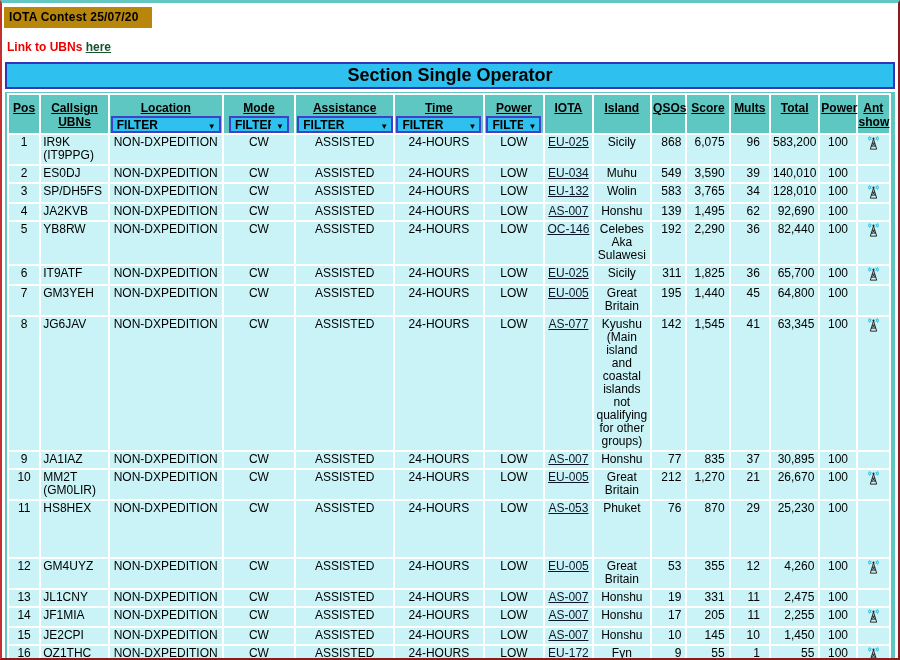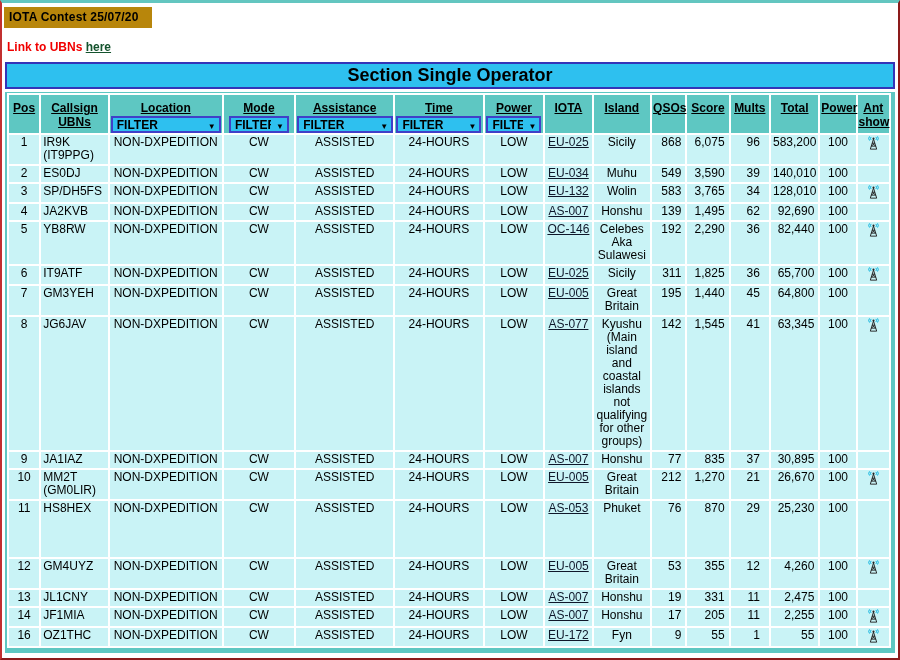--- a/index.html
+++ b/index.html
@@ -513,20 +513,37 @@
                 <circle cx="8" cy="2.6" r="1.1" fill="#222"></circle>
                 <g stroke="#00aedc" stroke-width="1" fill="none">
                   <path d="M5.4 1 Q4.2 2.6 5.4 4.2"></path>
                   <path d="M10.6 1 Q11.8 2.6 10.6 4.2"></path>
                   <path d="M3.7 0.4 Q2.1 2.6 3.7 4.8"></path>
                   <path d="M12.3 0.4 Q13.9 2.6 12.3 4.8"></path>
                 </g>
               </svg></td>
           </tr>
           <tr>
+            <td class="ac">15</td>
+            <td class="al">JE2CPI</td>
+            <td class="ac">NON-DXPEDITION</td>
+            <td class="ac">CW</td>
+            <td class="ac">ASSISTED</td>
+            <td class="ac">24-HOURS</td>
+            <td class="ac">LOW</td>
+            <td class="ac"><a class="iota-link" href="#">AS-007</a></td>
+            <td class="ac">Honshu</td>
+            <td class="ar">10</td>
+            <td class="ar">145</td>
+            <td class="ar mults">10</td>
+            <td class="ar">1,450</td>
+            <td class="ac">100</td>
+            <td class="ac"></td>
+          </tr>
+          <tr>
             <td class="ac">16</td>
             <td class="al">OZ1THC</td>
             <td class="ac">NON-DXPEDITION</td>
             <td class="ac">CW</td>
             <td class="ac">ASSISTED</td>
             <td class="ac">24-HOURS</td>
             <td class="ac">LOW</td>
             <td class="ac"><a class="iota-link" href="#">EU-172</a></td>
             <td class="ac">Fyn</td>
             <td class="ar">9</td>

